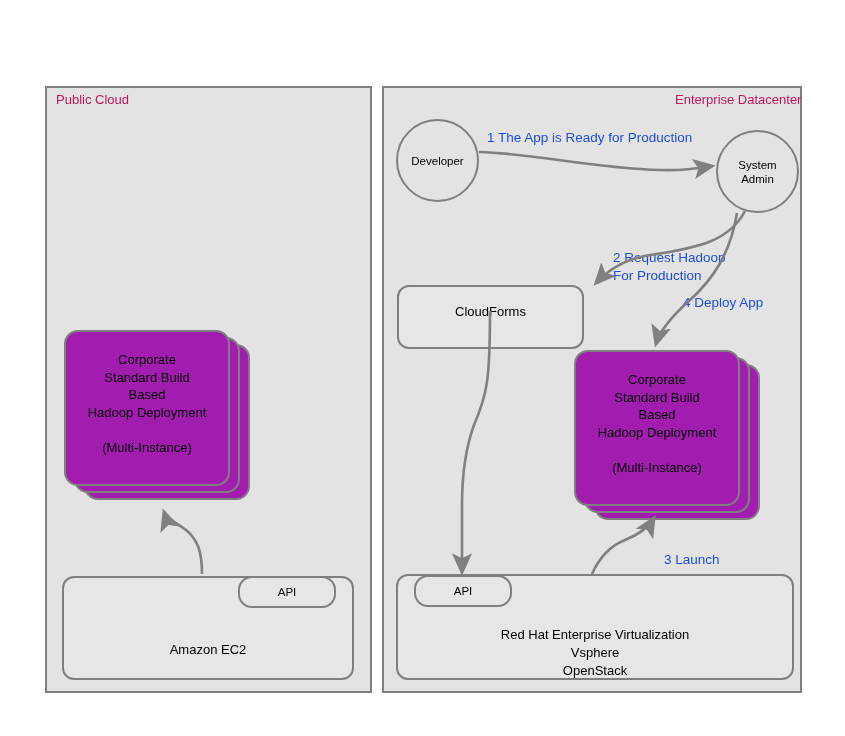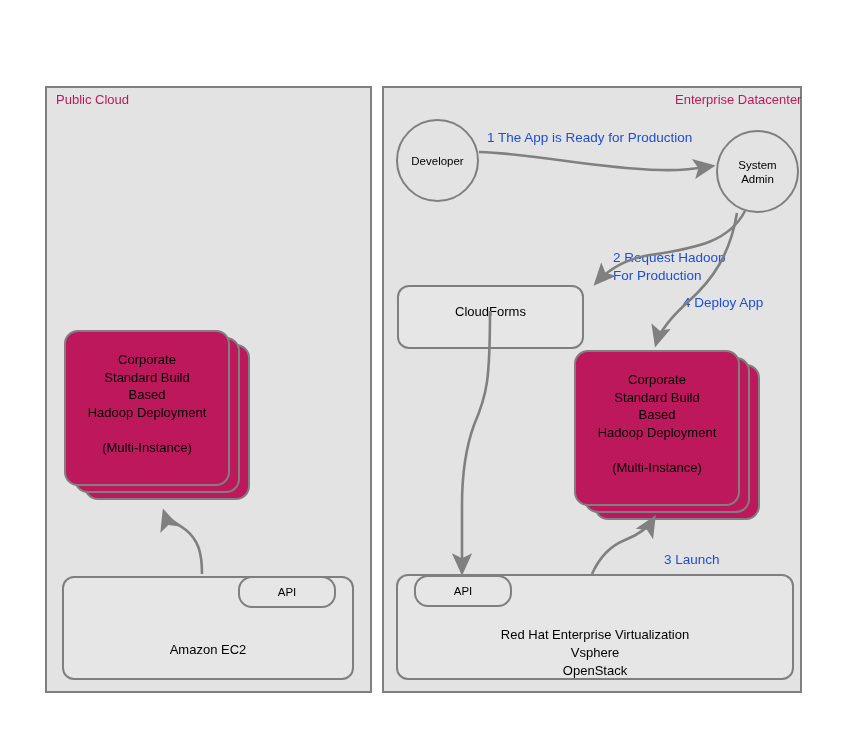--- a/index.html
+++ b/index.html
@@ -63,21 +63,21 @@
     right: 0;
     text-align: center;
     font-size: 13px;
     line-height: 18px;
     white-space: pre-line;
   }
 
   
   .card {
     position: absolute;
-    background: #be185d;
+    background: #a21caf;
     border: 2px solid #7f7f7f;
     border-radius: 14px;
     box-sizing: border-box;
   }
   .card-text {
     position: absolute;
     left: 0;
     right: 0;
     text-align: center;
     font-size: 13px;

